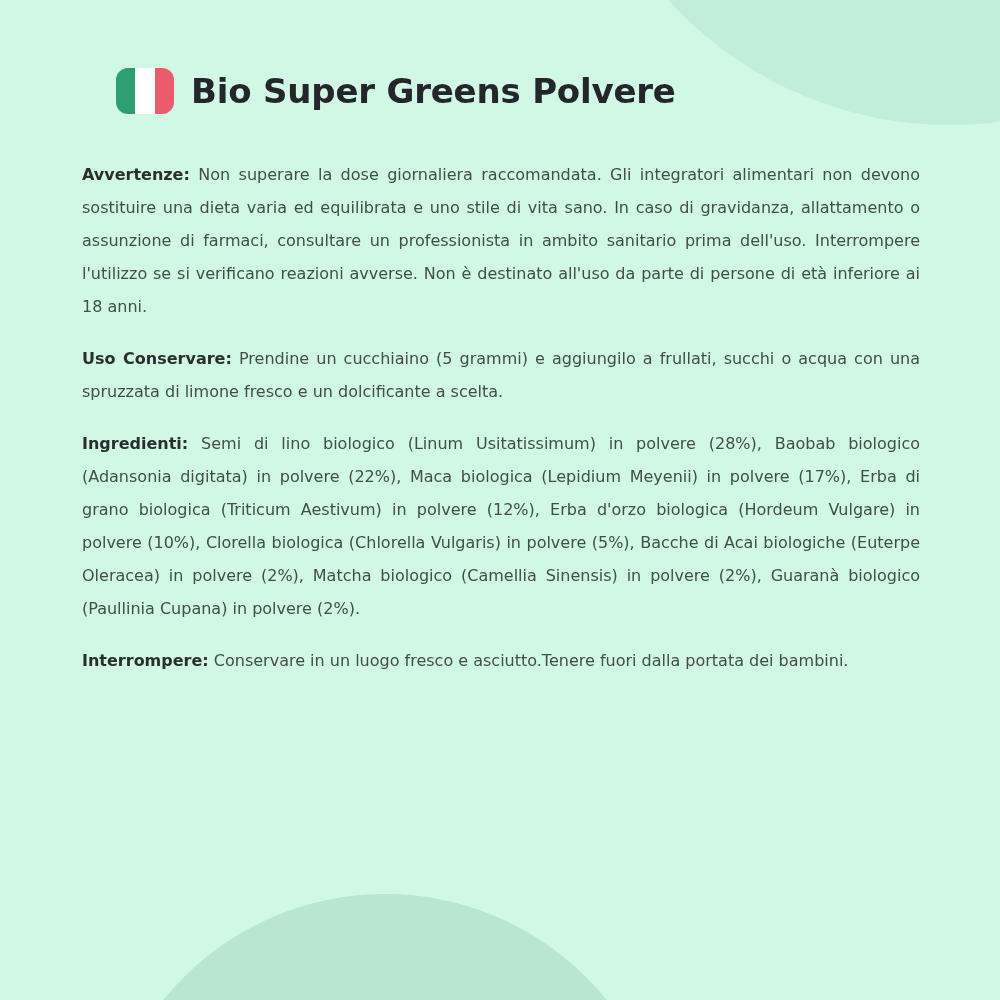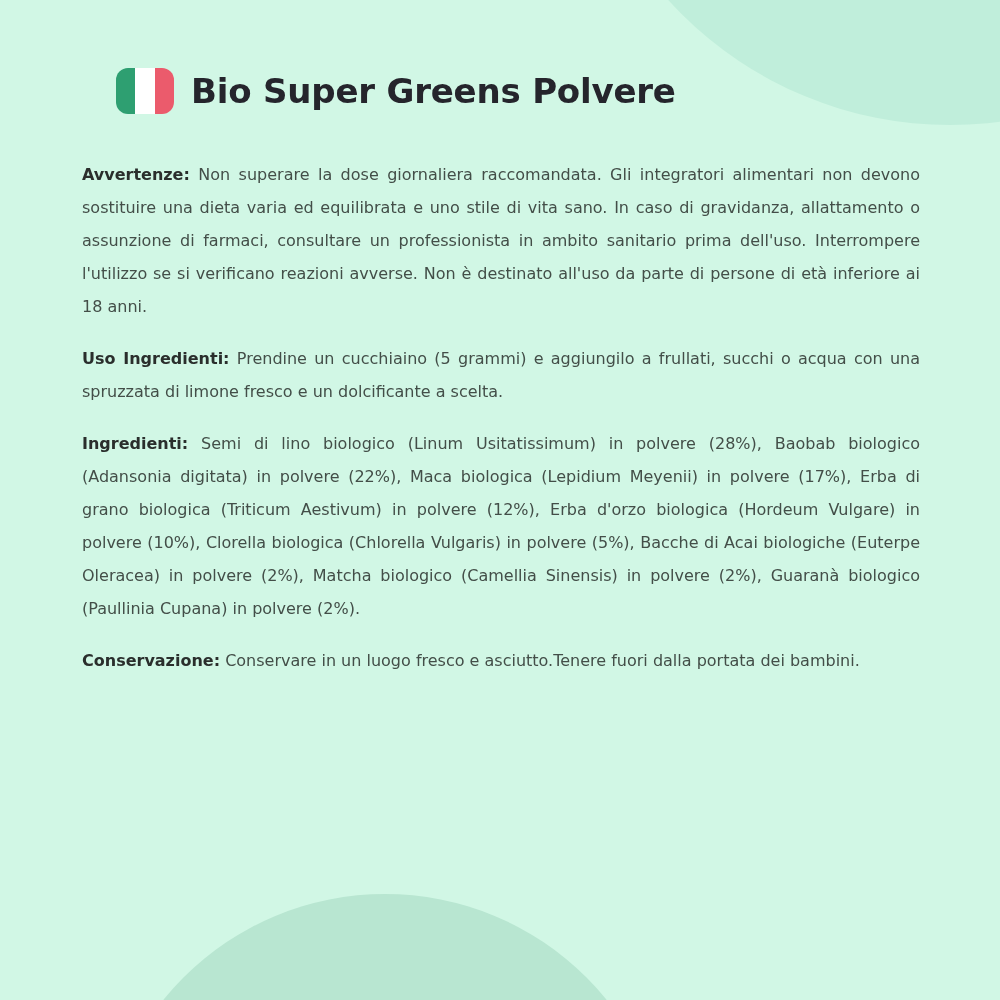--- a/index.html
+++ b/index.html
@@ -92,20 +92,20 @@
       <span class="flag">
           <span class="stripe green"></span>
           <span class="stripe white"></span>
           <span class="stripe red"></span>
         </span>
       <h1 class="title">Bio Super Greens Polvere</h1>
     </div>
 
     <p class="section"><b class="sec-label">Avvertenze:</b> <span>Non superare la dose giornaliera raccomandata. Gli integratori alimentari non devono sostituire una dieta varia ed equilibrata e uno stile di vita sano. In caso di gravidanza, allattamento o assunzione di farmaci, consultare un professionista in ambito sanitario prima dell'uso. Interrompere l'utilizzo se si verificano reazioni avverse. Non è destinato all'uso da parte di persone di età inferiore ai 18 anni.</span></p>
 
-    <p class="section"><b class="sec-label">Uso Ingredienti:</b> <span>Prendine un cucchiaino (5 grammi) e aggiungilo a frullati, succhi o acqua con una spruzzata di limone fresco e un dolcificante a scelta.</span></p>
+    <p class="section"><b class="sec-label">Uso Conservare:</b> <span>Prendine un cucchiaino (5 grammi) e aggiungilo a frullati, succhi o acqua con una spruzzata di limone fresco e un dolcificante a scelta.</span></p>
 
     <p class="section"><b class="sec-label">Ingredienti:</b> <span>Semi di lino biologico (Linum Usitatissimum) in polvere (28%), Baobab biologico (Adansonia digitata) in polvere (22%), Maca biologica (Lepidium Meyenii) in polvere (17%), Erba di grano biologica (Triticum Aestivum) in polvere (12%), Erba d'orzo biologica (Hordeum Vulgare) in polvere (10%), Clorella biologica (Chlorella Vulgaris) in polvere (5%), Bacche di Acai biologiche (Euterpe Oleracea) in polvere (2%), Matcha biologico (Camellia Sinensis) in polvere (2%), Guaranà biologico (Paullinia Cupana) in polvere (2%).</span></p>
 
-    <p class="section"><b class="sec-label">Conservazione:</b> <span>Conservare in un luogo fresco e asciutto.Tenere fuori dalla portata dei bambini.</span></p>
+    <p class="section"><b class="sec-label">Interrompere:</b> <span>Conservare in un luogo fresco e asciutto.Tenere fuori dalla portata dei bambini.</span></p>
 
   </div>
 </div>
 
 </body></html>

